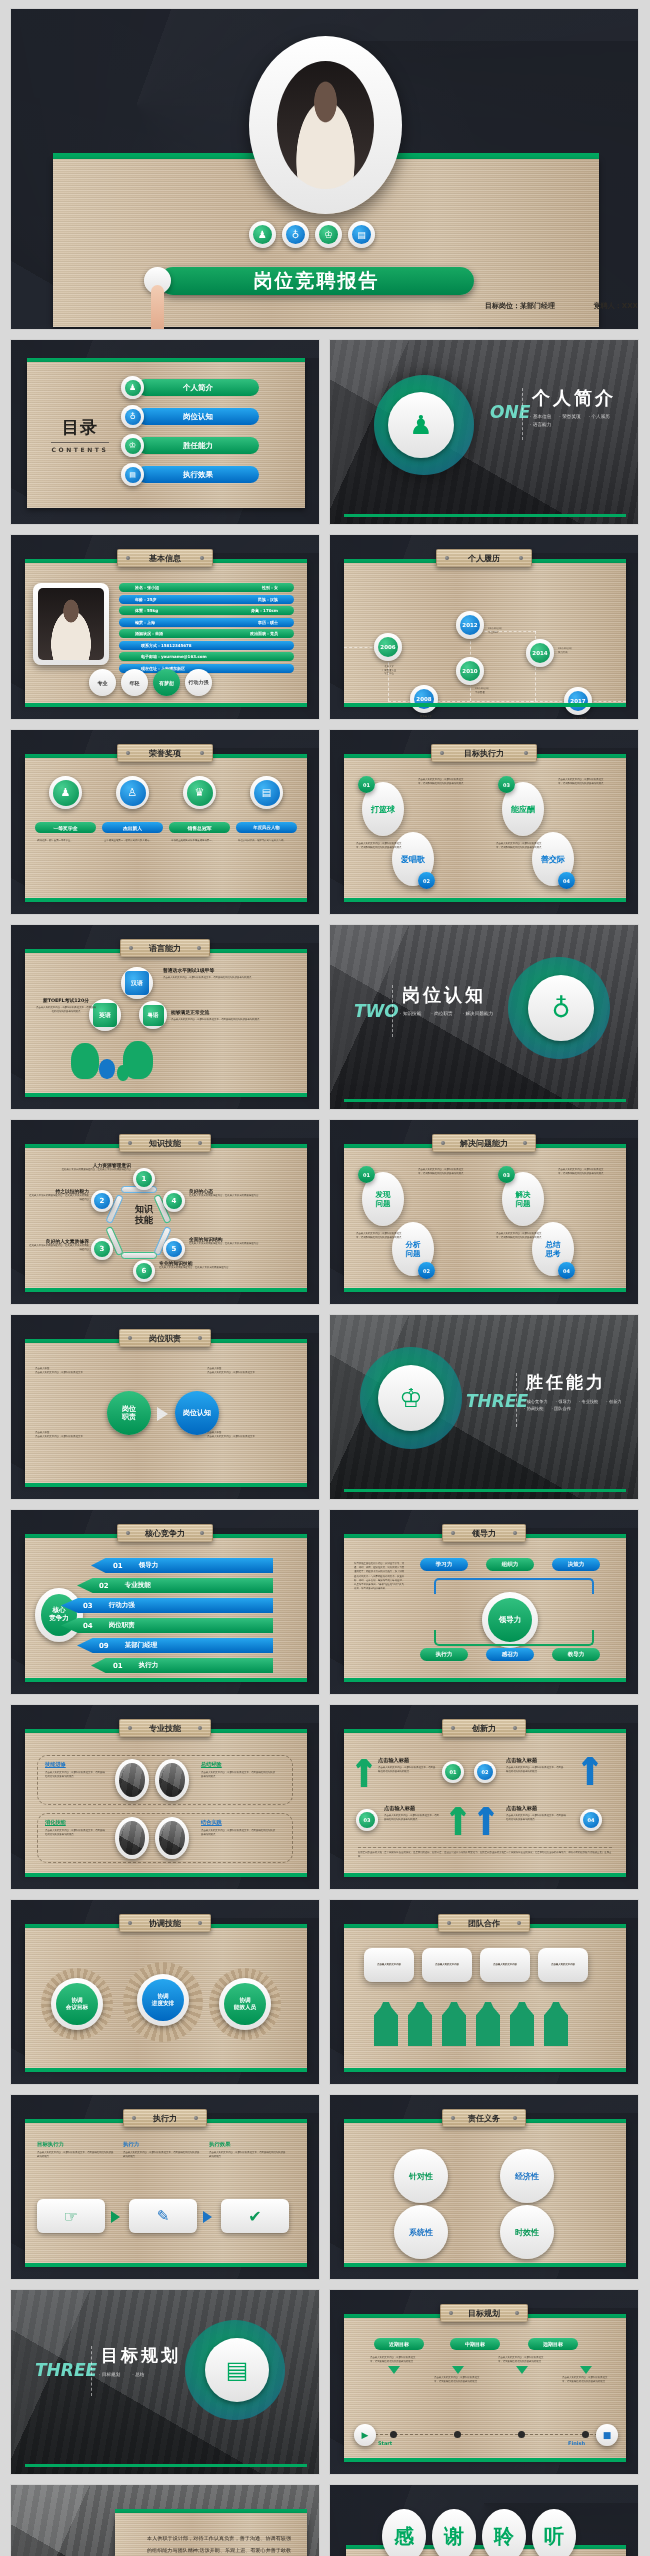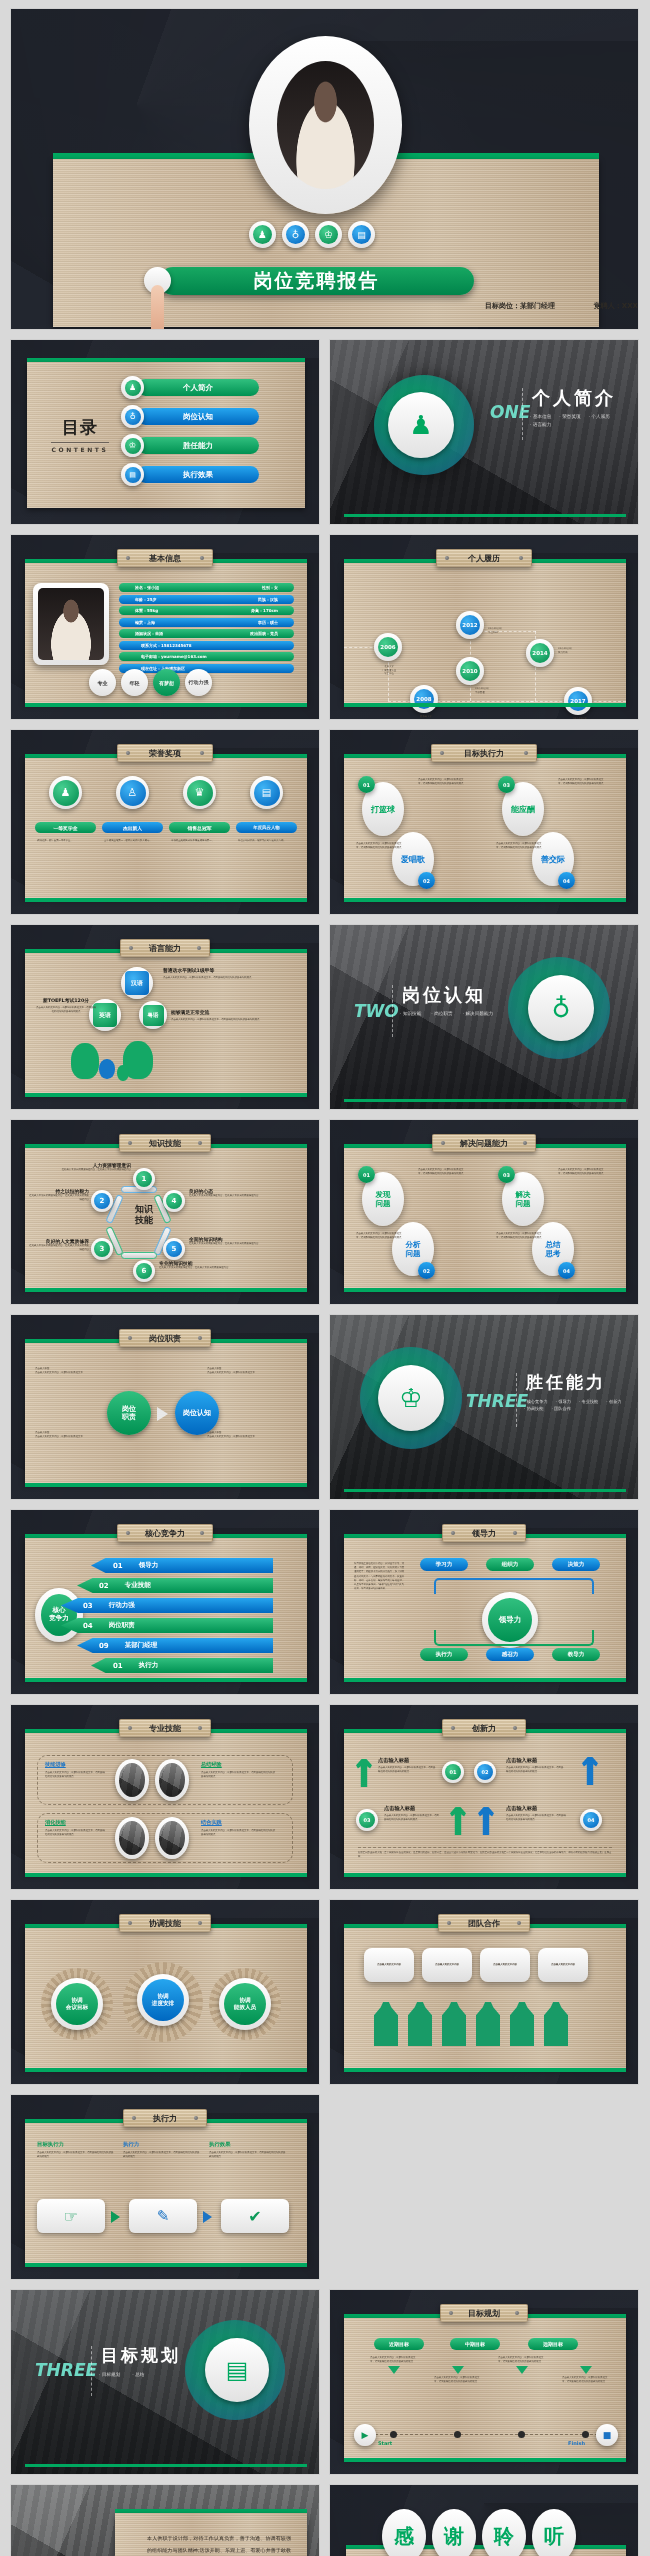--- a/index.html
+++ b/index.html
@@ -971,20 +971,44 @@
       <div class="tiny" style="margin-top:3px">点击输入您的文本内容，或复制粘贴其他文本，请简要概括的说明您所要表明的观点</div>
     </div>
     <div style="position:absolute;left:26px;top:104px;width:68px;height:34px;border-radius:6px;background:linear-gradient(180deg,#fff,#e4e4e4);box-shadow:0 2px 5px rgba(0,0,0,.35);display:flex;align-items:center;justify-content:center;font-size:16px;color:#0c9a59">☞</div>
     <div style="position:absolute;left:100px;top:116px;width:0;height:0;border-top:6px solid transparent;border-bottom:6px solid transparent;border-left:9px solid #0c9a59"></div>
     <div style="position:absolute;left:118px;top:104px;width:68px;height:34px;border-radius:6px;background:linear-gradient(180deg,#fff,#e4e4e4);box-shadow:0 2px 5px rgba(0,0,0,.35);display:flex;align-items:center;justify-content:center;font-size:15px;color:#1d74c4">✎</div>
     <div style="position:absolute;left:192px;top:116px;width:0;height:0;border-top:6px solid transparent;border-bottom:6px solid transparent;border-left:9px solid #1d74c4"></div>
     <div style="position:absolute;left:210px;top:104px;width:68px;height:34px;border-radius:6px;background:linear-gradient(180deg,#fff,#e4e4e4);box-shadow:0 2px 5px rgba(0,0,0,.35);display:flex;align-items:center;justify-content:center;font-size:16px;color:#0c9a59">✔</div>
     <div class="greenbar" style="position:absolute;left:14px;top:168px;width:282px;height:4px"></div>
   </div>
 
+  <div class="slide">
+    <div class="poly"></div>
+        <div class="poly2"></div>
+    <div class="greenbar" style="position:absolute;left:14px;top:24px;width:282px;height:4px"></div>
+    <div class="wood" style="left:14px;top:28px;width:282px;height:140px"></div>
+    <div class="plaque" style="top:14px;width:84px;height:18px;font-size:8px">
+      <span class="scr l"></span>
+          <span class="scr r"></span>
+      <span>责任义务</span>
+    </div>
+    <div class="ring" style="position:absolute;left:64px;top:54px;width:54px;height:54px;background:linear-gradient(180deg,#fff,#e2e2e2);color:#0c9a59;font-size:8px;font-weight:bold">
+          <span>针对性</span>
+        </div>
+    <div class="ring" style="position:absolute;left:170px;top:54px;width:54px;height:54px;background:linear-gradient(180deg,#fff,#e2e2e2);color:#1d74c4;font-size:8px;font-weight:bold">
+          <span>经济性</span>
+        </div>
+    <div class="ring" style="position:absolute;left:64px;top:110px;width:54px;height:54px;background:linear-gradient(180deg,#fff,#e2e2e2);color:#1d74c4;font-size:8px;font-weight:bold">
+          <span>系统性</span>
+        </div>
+    <div class="ring" style="position:absolute;left:170px;top:110px;width:54px;height:54px;background:linear-gradient(180deg,#fff,#e2e2e2);color:#0c9a59;font-size:8px;font-weight:bold">
+          <span>时效性</span>
+        </div>
+    <div class="greenbar" style="position:absolute;left:14px;top:168px;width:282px;height:4px"></div>
+  </div>
 </div>
 
 <div class="row2">
 
   <div class="slide dark">
     <div class="gimg" style="inset:0"></div>
     <div style="position:absolute;inset:0;background:rgba(15,18,24,.42)"></div>
     <div style="position:absolute;right:34px;top:30px;width:100px;height:100px;border-radius:50%;
         background:radial-gradient(circle at 45% 40%, rgba(0,168,96,.88), rgba(26,108,160,.7));"></div>
     <div class="ring" style="position:absolute;right:50px;top:48px;width:64px;height:64px">

